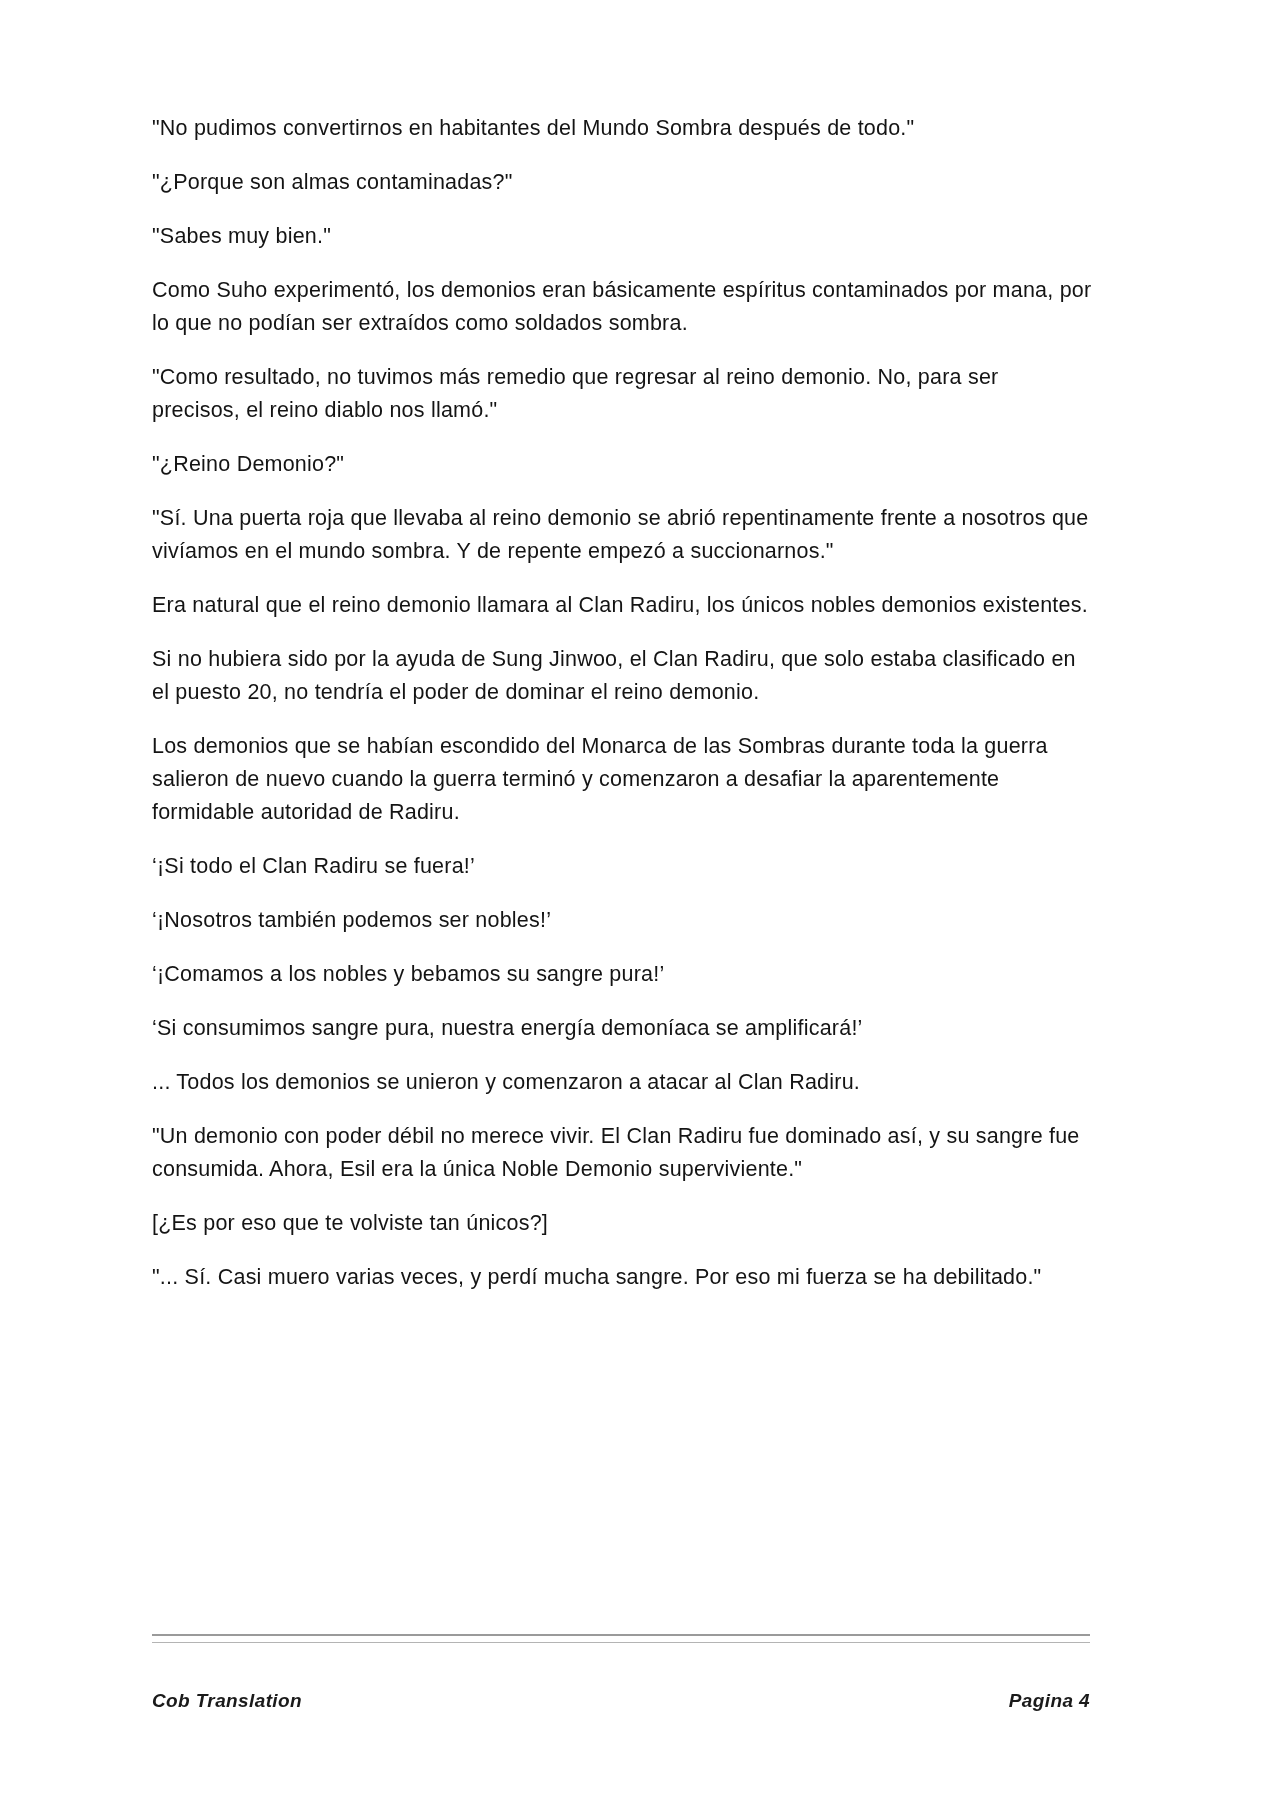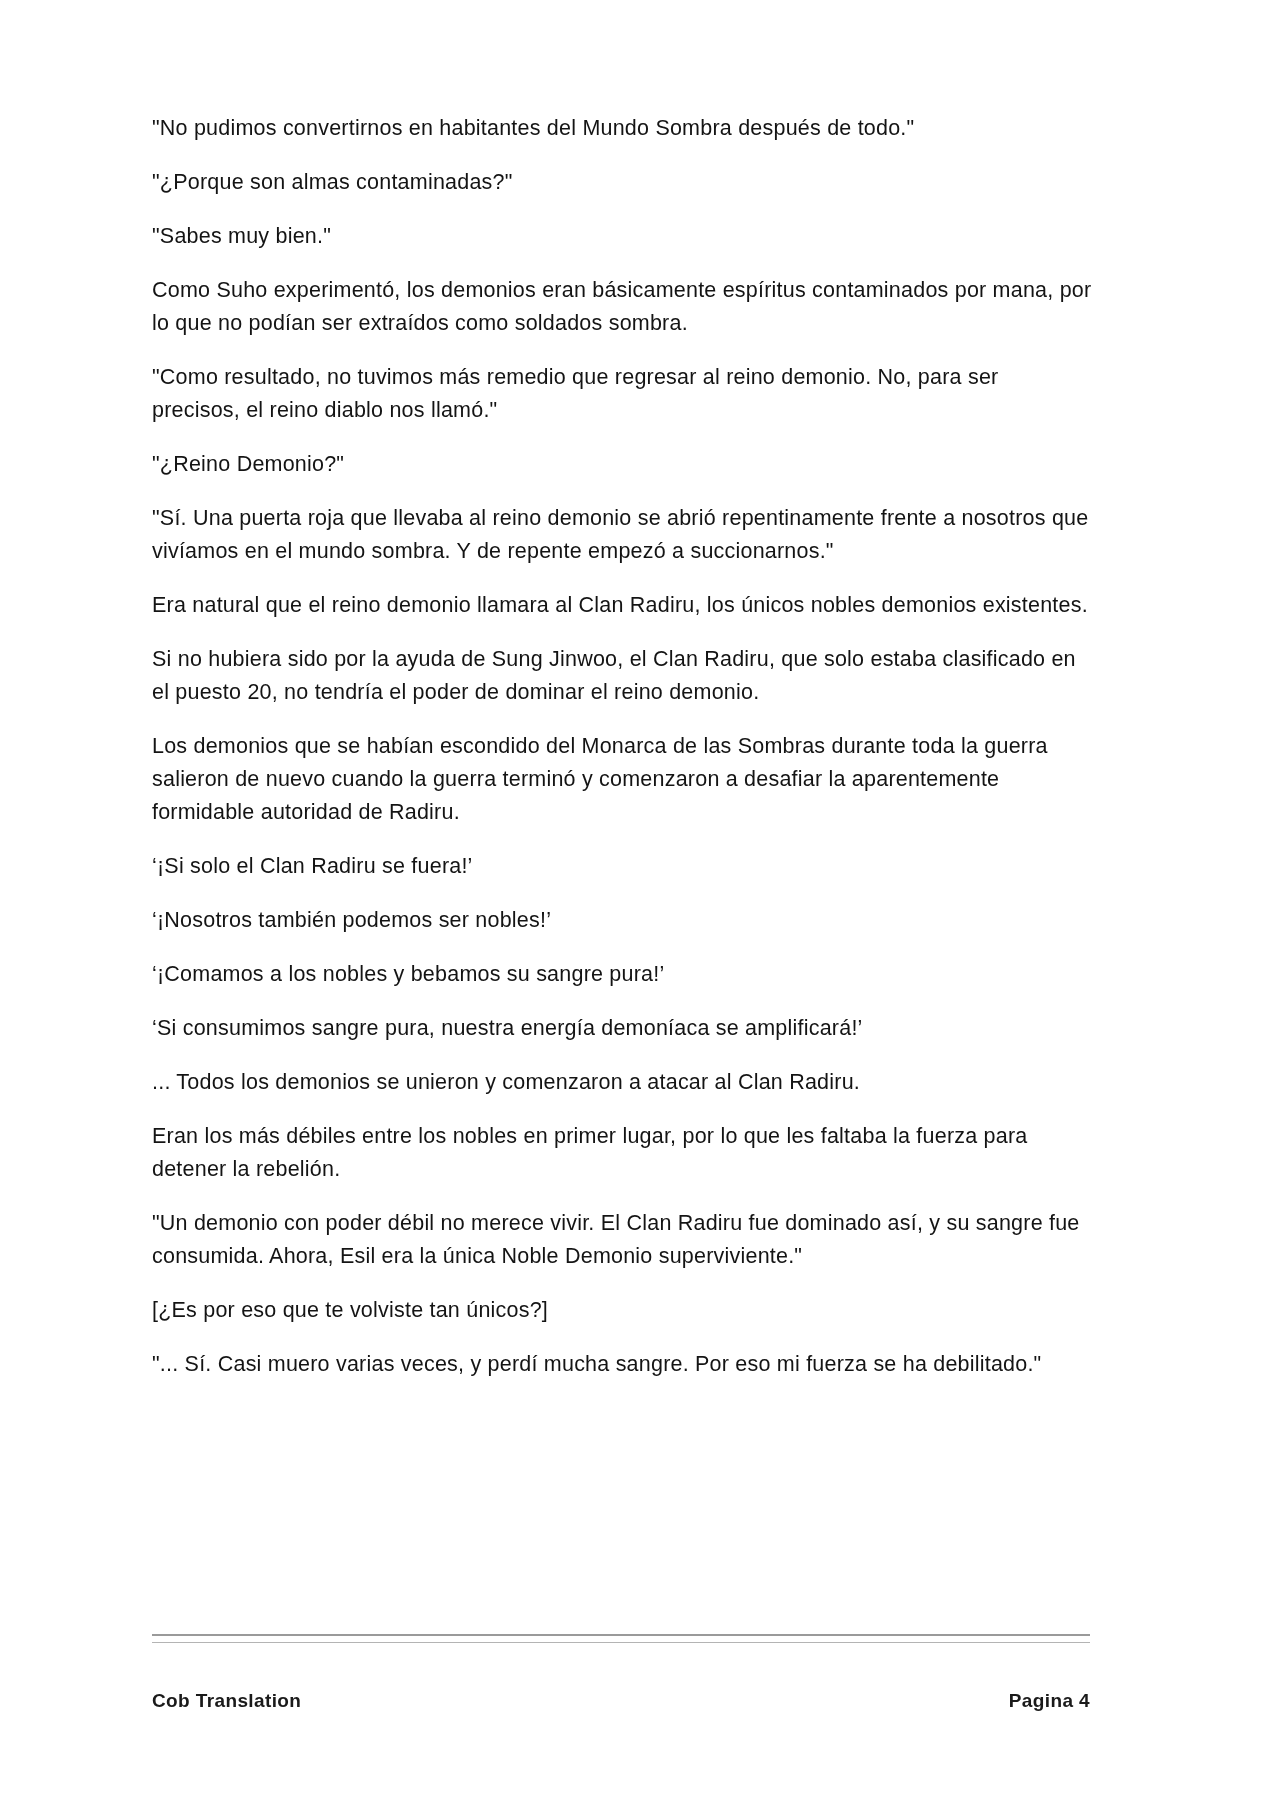--- a/index.html
+++ b/index.html
@@ -58,46 +58,46 @@
     left: 152px;
     top: 1690px;
     width: 938px;
     display: flex;
     justify-content: space-between;
     align-items: baseline;
   }
   .footer-text {
     font-size: 19px;
     font-weight: bold;
+    font-style: italic;
     color: #1a1a1a;
     letter-spacing: 0.02em;
   }
 </style>
 </head>
 <body>
 
 <div class="page">
 
   <div class="content">
     <p class="para">"No pudimos convertirnos en habitantes del Mundo Sombra después de todo."</p>
     <p class="para">"¿Porque son almas contaminadas?"</p>
     <p class="para">"Sabes muy bien."</p>
     <p class="para">Como Suho experimentó, los demonios eran básicamente espíritus contaminados por mana, por lo que no podían ser extraídos como soldados sombra.</p>
     <p class="para">"Como resultado, no tuvimos más remedio que regresar al reino demonio. No, para ser precisos, el reino diablo nos llamó."</p>
     <p class="para">"¿Reino Demonio?"</p>
     <p class="para">"Sí. Una puerta roja que llevaba al reino demonio se abrió repentinamente frente a nosotros que vivíamos en el mundo sombra. Y de repente empezó a succionarnos."</p>
     <p class="para">Era natural que el reino demonio llamara al Clan Radiru, los únicos nobles demonios existentes.</p>
     <p class="para">Si no hubiera sido por la ayuda de Sung Jinwoo, el Clan Radiru, que solo estaba clasificado en el puesto 20, no tendría el poder de dominar el reino demonio.</p>
     <p class="para">Los demonios que se habían escondido del Monarca de las Sombras durante toda la guerra salieron de nuevo cuando la guerra terminó y comenzaron a desafiar la aparentemente formidable autoridad de Radiru.</p>
-    <p class="para">‘¡Si solo el Clan Radiru se fuera!’</p>
+    <p class="para">‘¡Si todo el Clan Radiru se fuera!’</p>
     <p class="para">‘¡Nosotros también podemos ser nobles!’</p>
     <p class="para">‘¡Comamos a los nobles y bebamos su sangre pura!’</p>
     <p class="para">‘Si consumimos sangre pura, nuestra energía demoníaca se amplificará!’</p>
     <p class="para">... Todos los demonios se unieron y comenzaron a atacar al Clan Radiru.</p>
-    <p class="para">Eran los más débiles entre los nobles en primer lugar, por lo que les faltaba la fuerza para detener la rebelión.</p>
     <p class="para">"Un demonio con poder débil no merece vivir. El Clan Radiru fue dominado así, y su sangre fue consumida. Ahora, Esil era la única Noble Demonio superviviente."</p>
     <p class="para">[¿Es por eso que te volviste tan únicos?]</p>
     <p class="para">"... Sí. Casi muero varias veces, y perdí mucha sangre. Por eso mi fuerza se ha debilitado."</p>
   </div>
 
   <div class="footer-rules">
     <div class="rule"></div>
     <div class="rule second"></div>
   </div>
 

